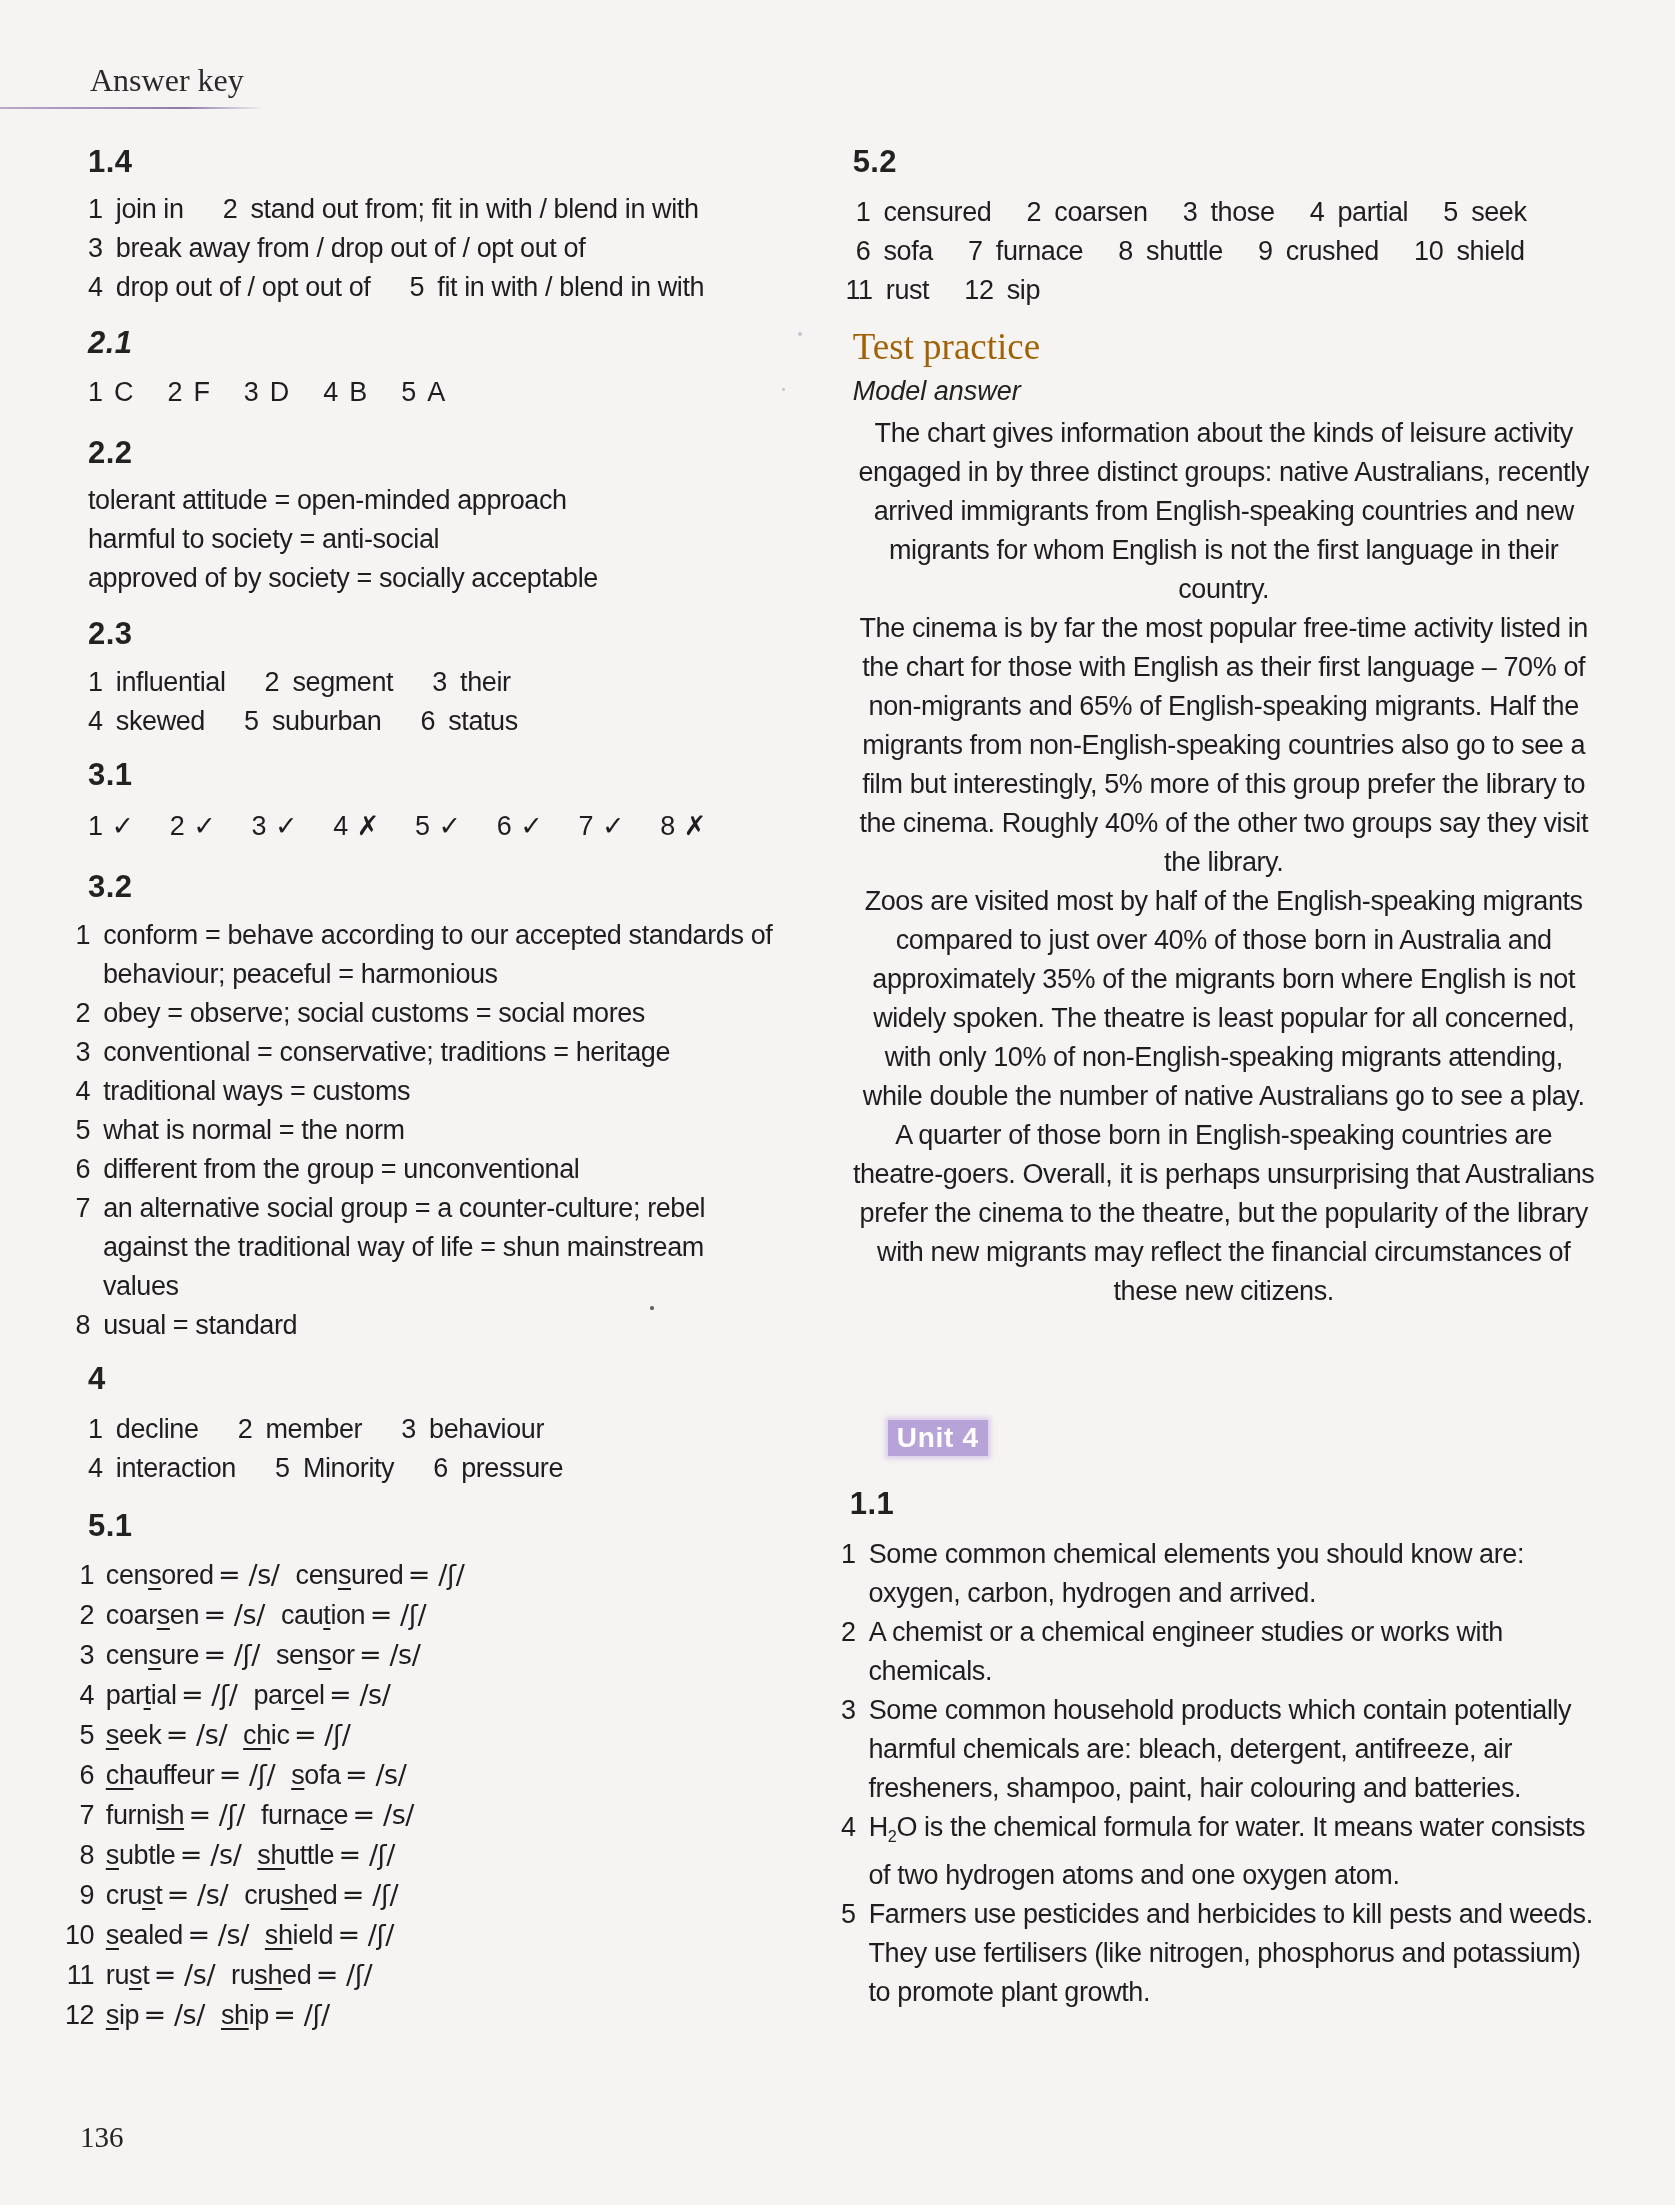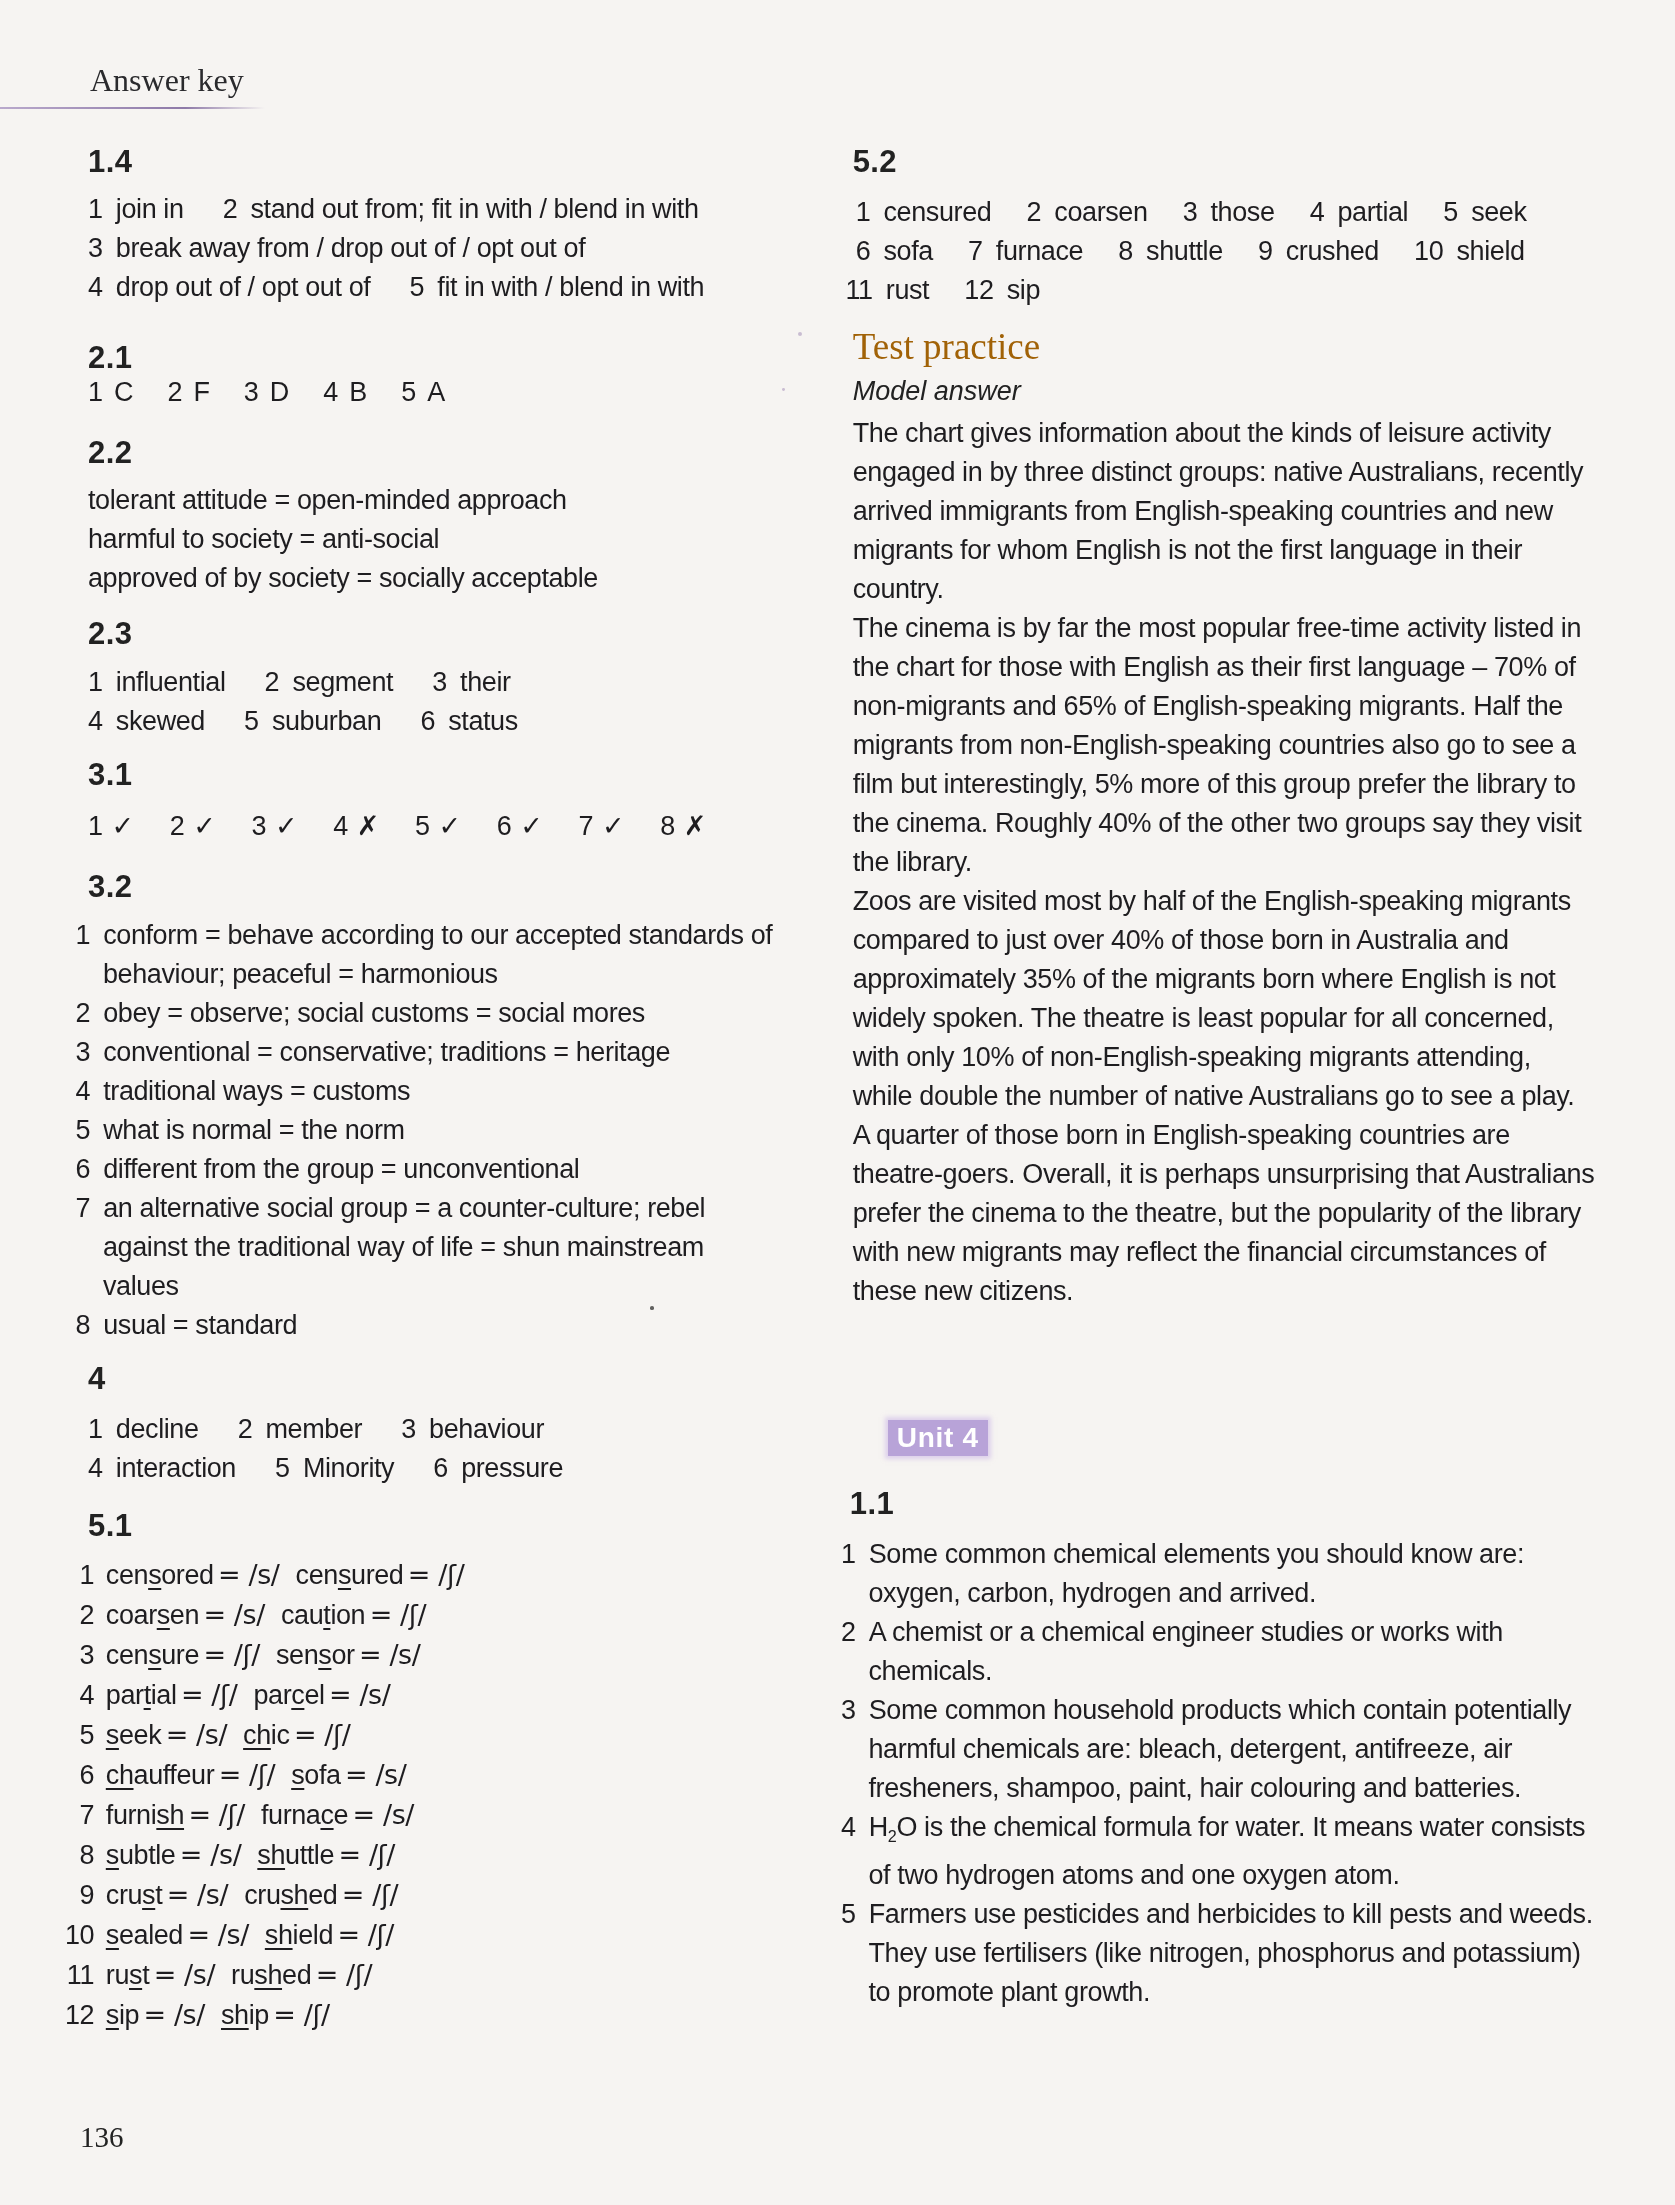--- a/index.html
+++ b/index.html
@@ -92,21 +92,21 @@
     </span>
     <span class="item">
       <span class="num">3</span><span>break away from / drop out of / opt out of</span>
     </span>
     <span class="item">
       <span class="num">4</span><span class="ans">drop out of / opt out of</span>
       <span class="num">5</span><span>fit in with / blend in with</span>
     </span>
   </div>
 
-  <div class="sec-title" style="left:88px; top:340px;">2.1</div>
+  <div class="sec-title" style="left:88px; top:325px;font-style:italic;">2.1</div>
   <div class="body-text" style="left:88px; top:373px; letter-spacing:2.2px;">
     <span><span class="num" style="margin-right:8.8px">1</span><span class="ans" style="margin-right:22px">C</span></span>
     <span><span class="num" style="margin-right:8.8px">2</span><span class="ans" style="margin-right:22px">F</span></span>
     <span><span class="num" style="margin-right:8.8px">3</span><span class="ans" style="margin-right:22px">D</span></span>
     <span><span class="num" style="margin-right:8.8px">4</span><span class="ans" style="margin-right:22px">B</span></span>
     <span><span class="num" style="margin-right:8.8px">5</span><span>A</span></span>
   </div>
 
   <div class="sec-title" style="left:88px; top:435px;">2.2</div>
   <div class="body-text" style="left:88px; top:481px;">
@@ -207,21 +207,21 @@
       <span class="num">10</span><span>shield</span>
     </span>
     <span class="item">
       <span class="num">11</span><span class="ans" style="margin-right:28px">rust</span>
       <span class="num">12</span><span>sip</span>
     </span>
   </div>
 
   <div class="heading-test" style="left:14.7px; top:325px;">Test practice</div>
   <div class="italic-sub" style="left:14.7px; top:376px;">Model answer</div>
-  <div class="para" style="left:14.7px; top:414px; width:742px;">
+  <div class="para" style="left:14.7px; top:414px; width:742px;text-align:center;">
     <div>The chart gives information about the kinds of leisure activity engaged in by three distinct groups: native Australians, recently arrived immigrants from English-speaking countries and new migrants for whom English is not the first language in their country.</div>
     <div>The cinema is by far the most popular free-time activity listed in the chart for those with English as their first language – 70% of non-migrants and 65% of English-speaking migrants. Half the migrants from non-English-speaking countries also go to see a film but interestingly, 5% more of this group prefer the library to the cinema. Roughly 40% of the other two groups say they visit the library.</div>
     <div>Zoos are visited most by half of the English-speaking migrants compared to just over 40% of those born in Australia and approximately 35% of the migrants born where English is not widely spoken. The theatre is least popular for all concerned, with only 10% of non-English-speaking migrants attending, while double the number of native Australians go to see a play. A quarter of those born in English-speaking countries are theatre-goers. Overall, it is perhaps unsurprising that Australians prefer the cinema to the theatre, but the popularity of the library with new migrants may reflect the financial circumstances of these new citizens.</div>
   </div>
 
   <div class="unit-badge" style="left: 50px; top: 1420px; background: rgb(184, 163, 216);">Unit 4</div>
 
   <div class="sec-title" style="left:11.8px; top:1486px;">1.1</div>
   <div class="body-text wrap" style="left:-1.5px; top:1535px; width:764px;">
     <div class="hang"><span class="num">1</span><span>Some common chemical elements you should know are: oxygen, carbon, hydrogen and arrived.</span></div>

